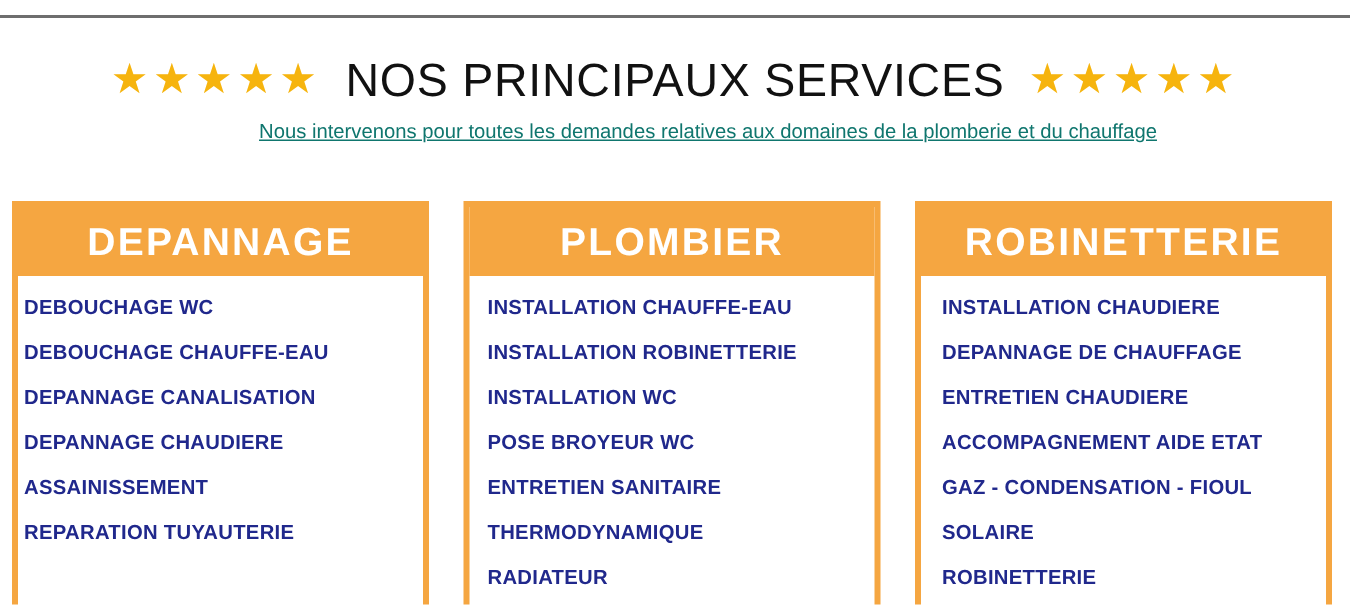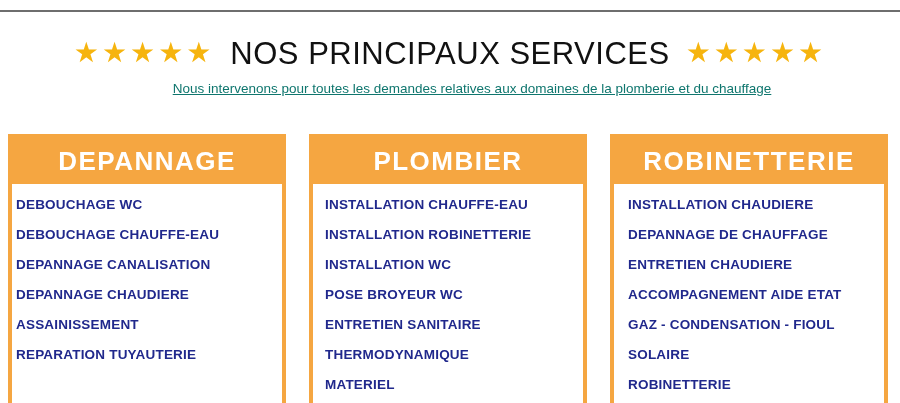--- a/index.html
+++ b/index.html
@@ -129,21 +129,21 @@
 
   <div class="column col-1">
     <div class="column-header">PLOMBIER</div>
     <div class="service-list">
       <div class="service-item">INSTALLATION CHAUFFE-EAU</div>
       <div class="service-item">INSTALLATION ROBINETTERIE</div>
       <div class="service-item">INSTALLATION WC</div>
       <div class="service-item">POSE BROYEUR WC</div>
       <div class="service-item">ENTRETIEN SANITAIRE</div>
       <div class="service-item">THERMODYNAMIQUE</div>
-      <div class="service-item">MATERIEL</div>
+      <div class="service-item">RADIATEUR</div>
     </div>
   </div>
 
   <div class="column col-2">
     <div class="column-header">ROBINETTERIE</div>
     <div class="service-list">
       <div class="service-item">INSTALLATION CHAUDIERE</div>
       <div class="service-item">DEPANNAGE DE CHAUFFAGE</div>
       <div class="service-item">ENTRETIEN CHAUDIERE</div>
       <div class="service-item">ACCOMPAGNEMENT AIDE ETAT</div>

